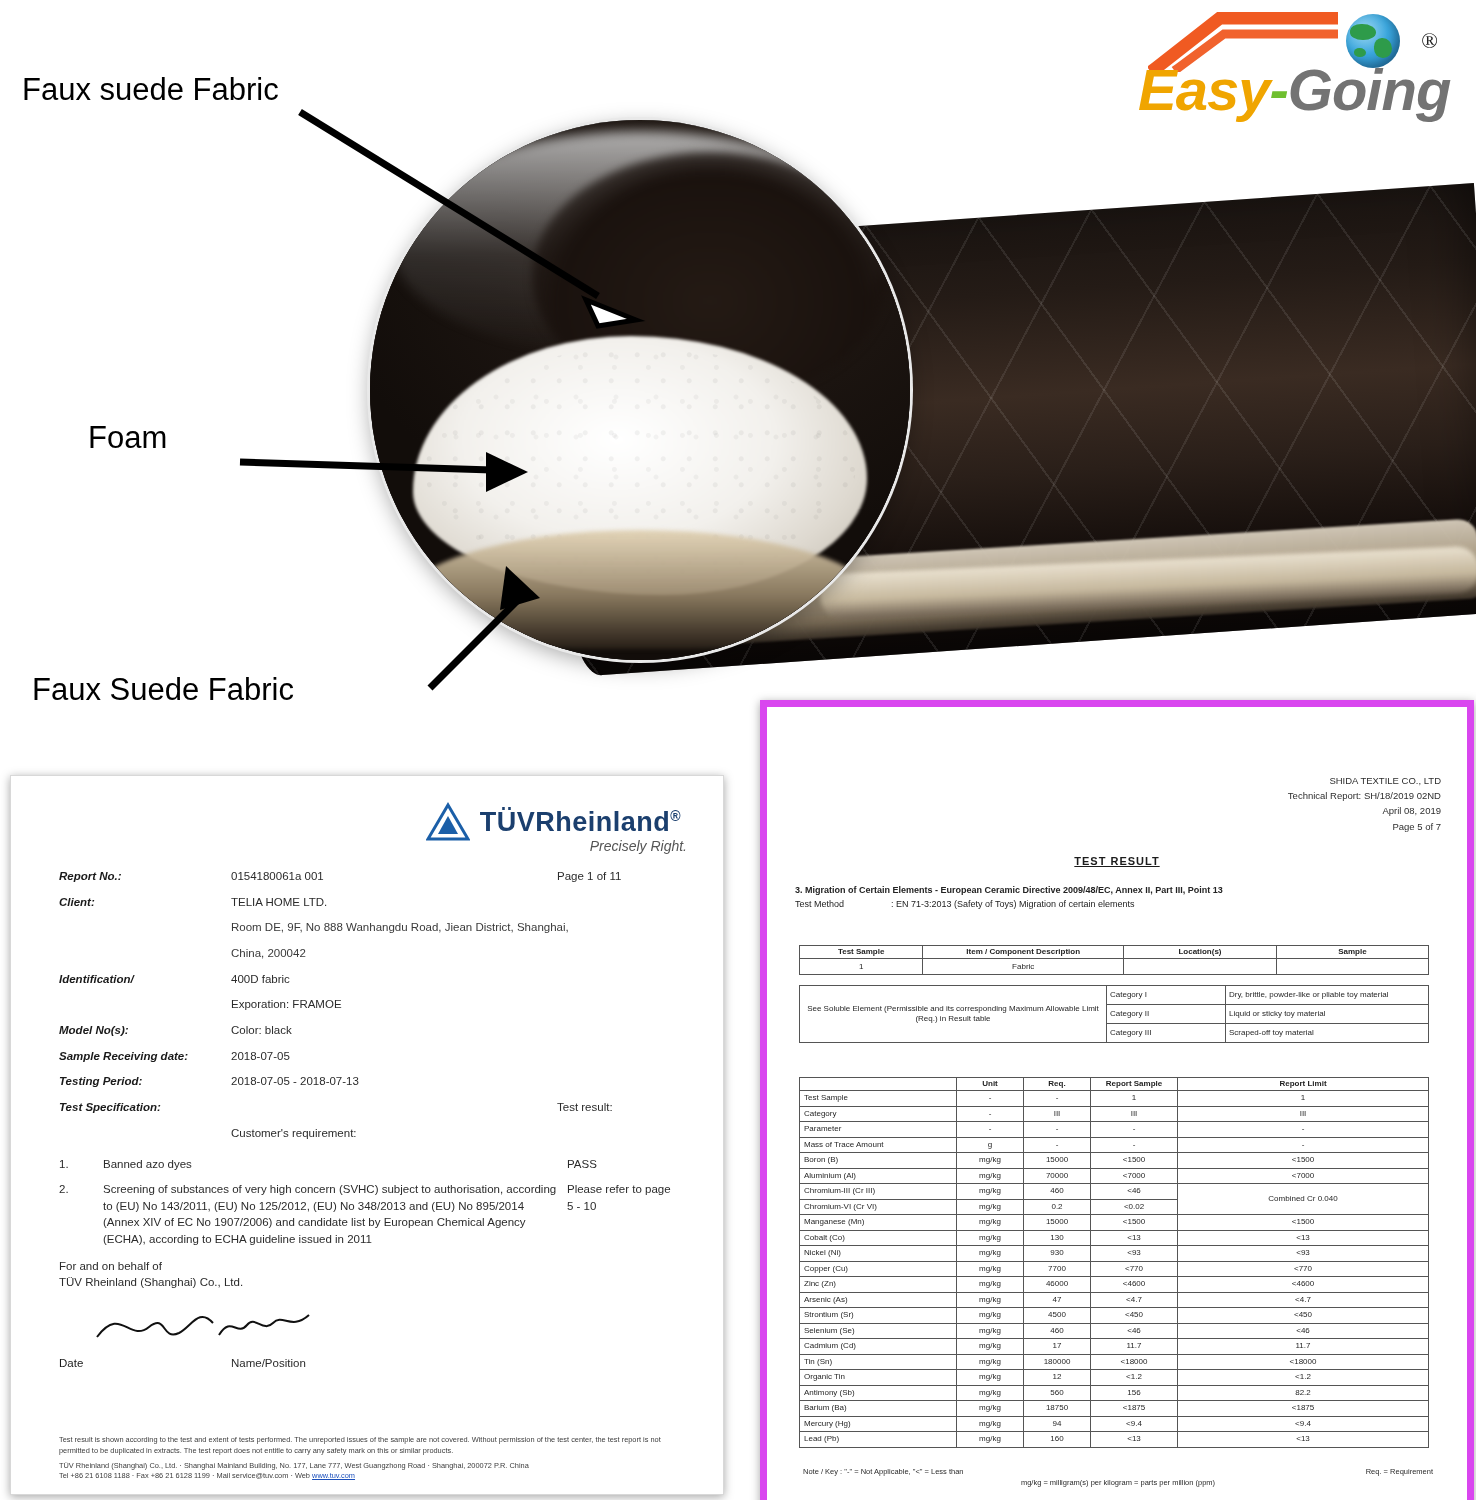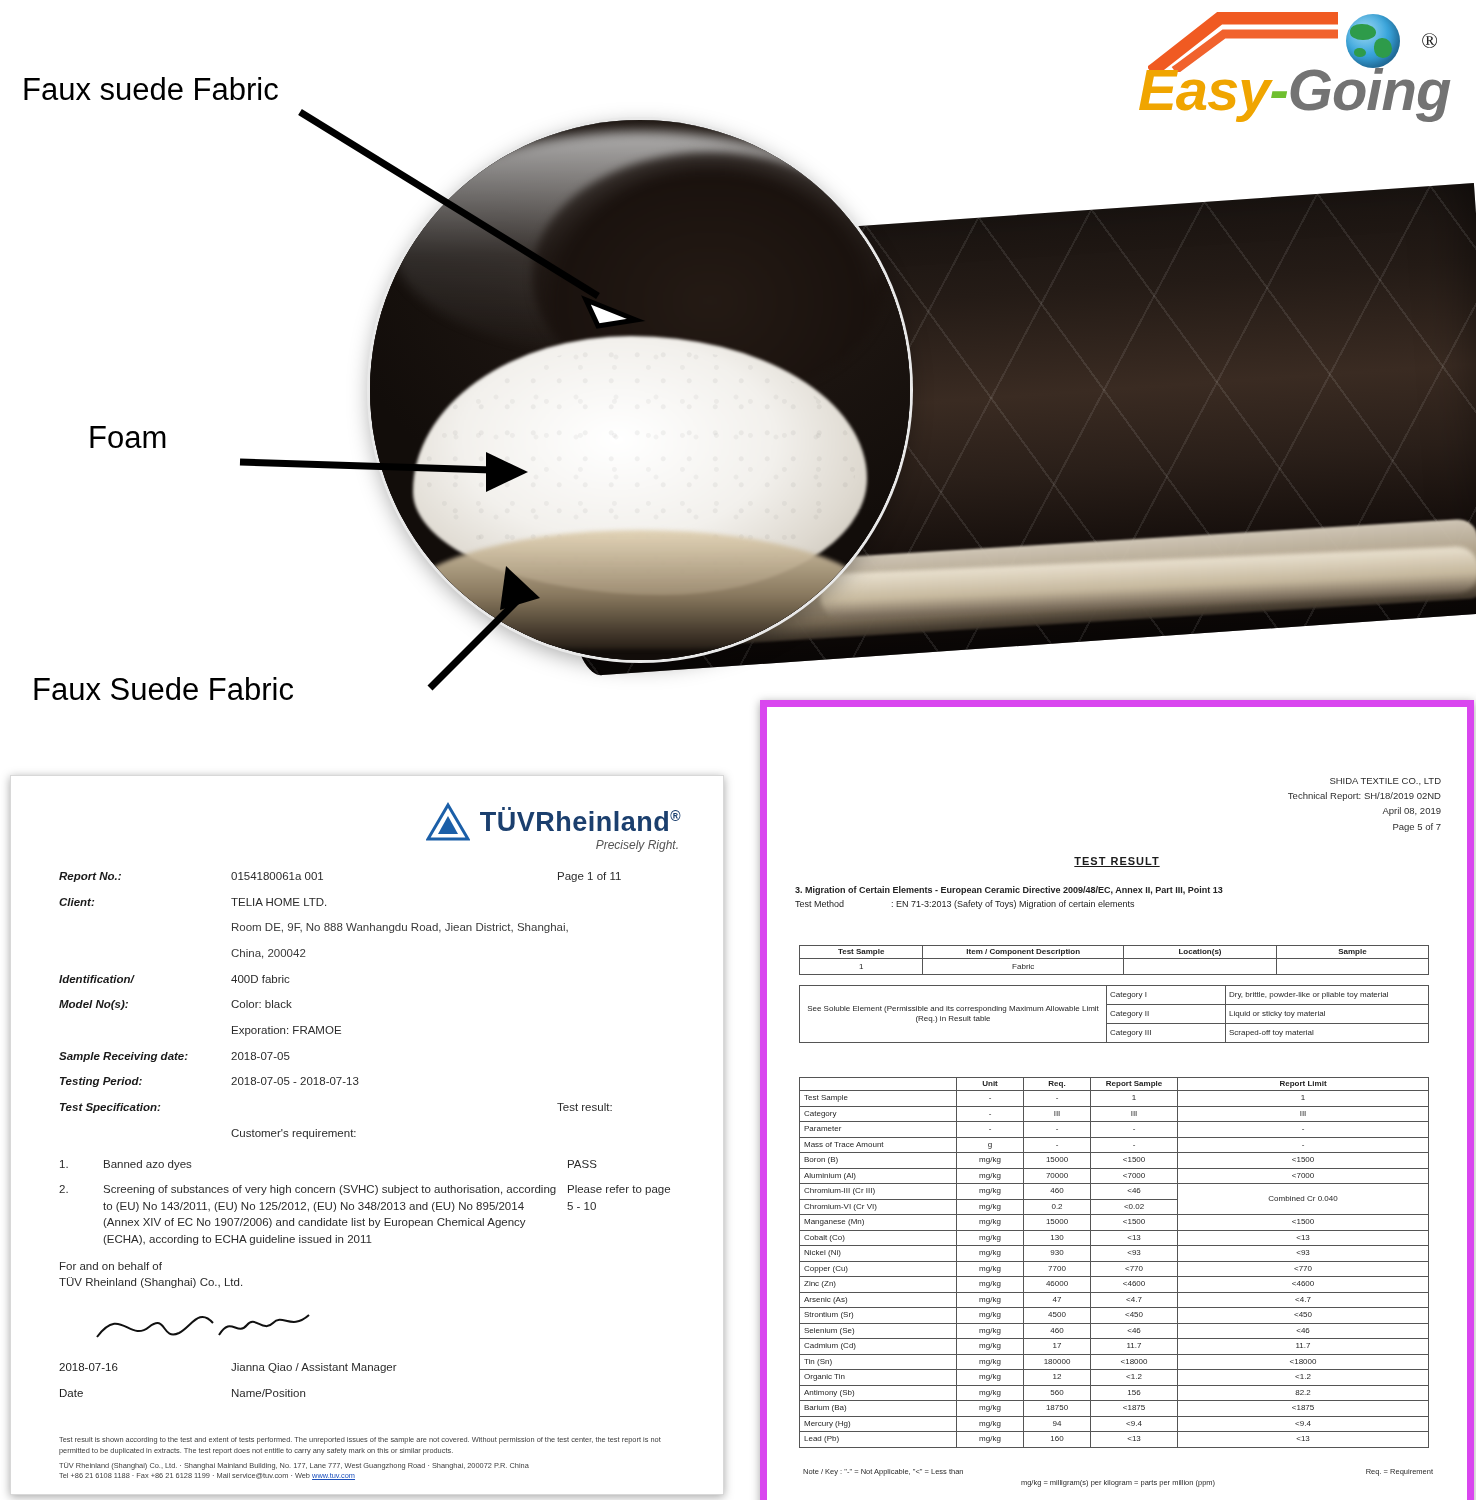--- a/index.html
+++ b/index.html
@@ -248,23 +248,23 @@
   .tuv-name {
     font-family: "Liberation Sans", sans-serif;
     font-size: 27px;
     color: #1b3f6e;
     font-weight: bold;
     letter-spacing: .5px;
   }
   .tuv-name sup { font-size: 14px; }
   .tuv-sub {
     position: absolute;
-    right: 44px;
+    right: 36px;
     top: 62px;
-    font-size: 12px;
+    font-size: 14px;
     color: #555;
     font-style: italic;
   }
   .tuv-body {
     position: absolute;
     left: 48px;
     top: 92px;
     width: 618px;
     font-size: 11.5px;
     color: #2b2b2b;
@@ -456,26 +456,26 @@
     <div class="row">
       <div class="lbl"></div>
       <div class="val muted">China, 200042</div>
     </div>
 
     <div class="row">
       <div class="lbl">Identification/</div>
       <div class="val">400D fabric</div>
     </div>
     <div class="row">
+      <div class="lbl"></div>
+      <div class="val">Exporation: FRAMOE</div>
+    </div>
+    <div class="row">
       <div class="lbl">Model No(s):</div>
       <div class="val">Color: black</div>
-    </div>
-    <div class="row">
-      <div class="lbl"></div>
-      <div class="val">Exporation: FRAMOE</div>
     </div>
 
     <div class="row">
       <div class="lbl">Sample Receiving date:</div>
       <div class="val">2018-07-05</div>
     </div>
     <div class="row">
       <div class="lbl">Testing Period:</div>
       <div class="val">2018-07-05 - 2018-07-13</div>
     </div>
@@ -506,24 +506,20 @@
 
     <div class="sign-block">
       <div>For and on behalf of</div>
       <div>TÜV Rheinland (Shanghai) Co., Ltd.</div>
       <div class="sig">
         <svg viewBox="0 0 240 56" width="240" height="56">
           <path d="M10,40 C34,8 42,46 62,30 C80,16 74,44 92,36 C104,30 112,10 126,26" stroke="#111" stroke-width="2" fill="none"></path>
           <path d="M132,38 C144,18 150,40 160,28 C168,18 176,36 186,26 C196,16 204,34 222,18" stroke="#111" stroke-width="2" fill="none"></path>
         </svg>
       </div>
-      <div class="row" style="margin-top:6px">
-        <div class="lbl" style="font-weight:normal;font-style:normal">2018-07-16</div>
-        <div class="val">Jianna Qiao / Assistant Manager</div>
-      </div>
       <div class="row">
         <div class="lbl" style="font-weight:normal;font-style:normal">Date</div>
         <div class="val">Name/Position</div>
       </div>
     </div>
   </div>
 
   <div class="tuv-footer">
     <div>Test result is shown according to the test and extent of tests performed. The unreported issues of the sample are not covered. Without permission of the test center, the test report is not permitted to be duplicated in extracts. The test report does not entitle to carry any safety mark on this or similar products.</div>
     <div style="height:4px"></div>

